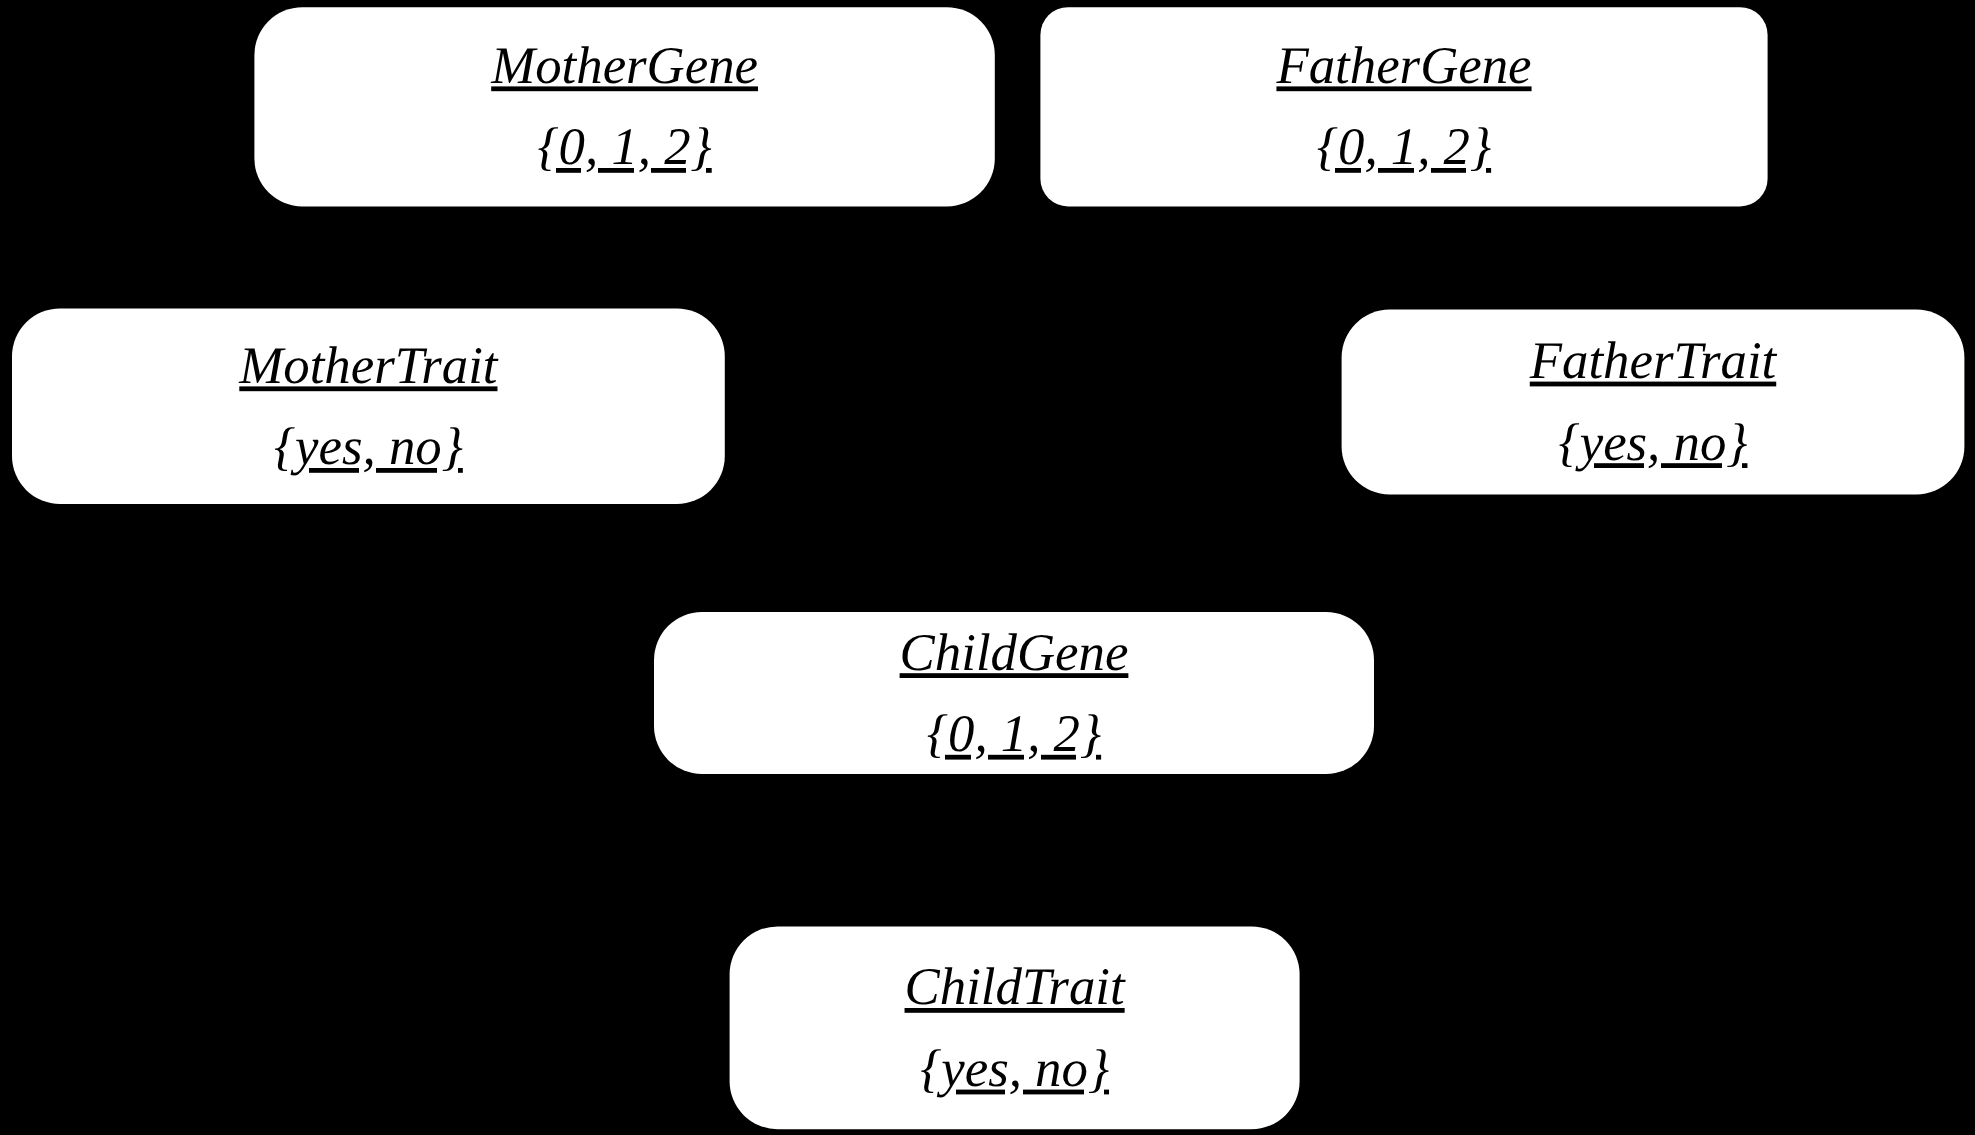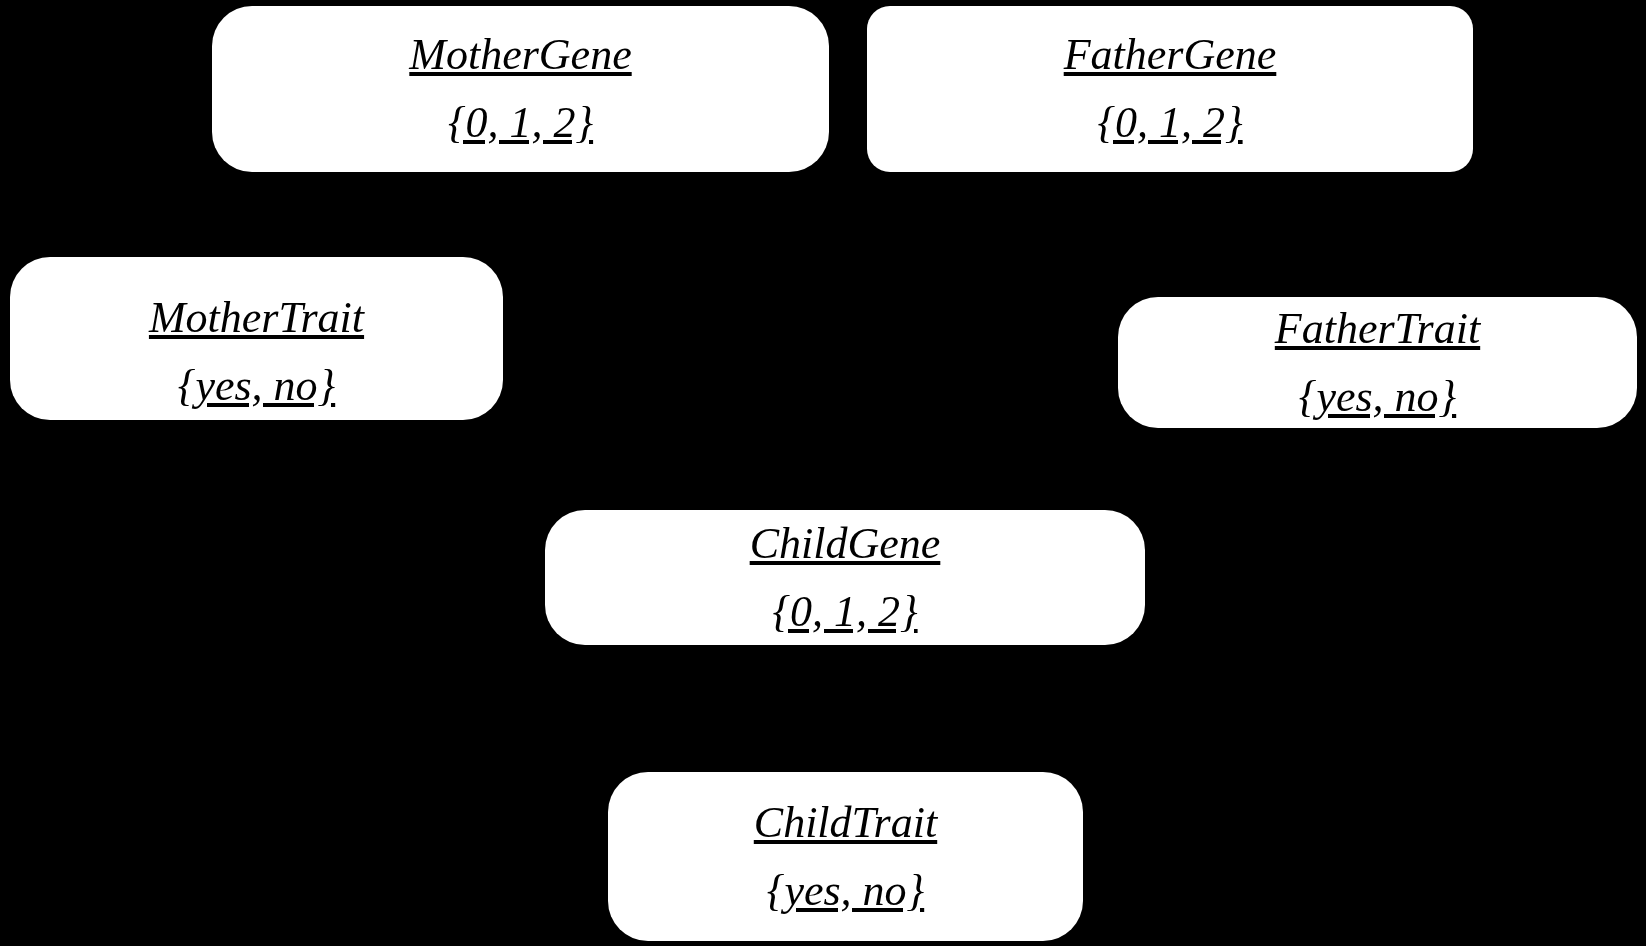--- a/index.html
+++ b/index.html
@@ -31,22 +31,22 @@
     font-style: italic;
     font-size: 44px;
     line-height: 68px;
     white-space: nowrap;
     color: #000000;
     text-decoration: underline;
   }
   
   .node-mother-gene  { left: 212px;  top: 6px;   width: 617px; height: 166px; }
   .node-father-gene  { left: 867px;  top: 6px;   width: 606px; height: 166px; border-radius: 23px; }
-  .node-mother-trait { left: 10px;   top: 257px; width: 493px; height: 163px; justify-content: flex-end; }
-  .node-father-trait { left: 1118px; top: 258px; width: 519px; height: 131px; margin-top: 39px; }
+  .node-mother-trait { left: 10px;   top: 257px; width: 594px; height: 163px; }
+  .node-father-trait { left: 1118px; top: 258px; width: 519px; height: 154px; }
   .node-child-gene   { left: 545px;  top: 510px; width: 600px; height: 135px; }
   .node-child-trait  { left: 608px;  top: 772px; width: 475px; height: 169px; }
 </style>
 </head>
 <body>
 
 <div class="stage">
 
   <div class="node node-mother-gene">
     <div class="label">MotherGene</div>

